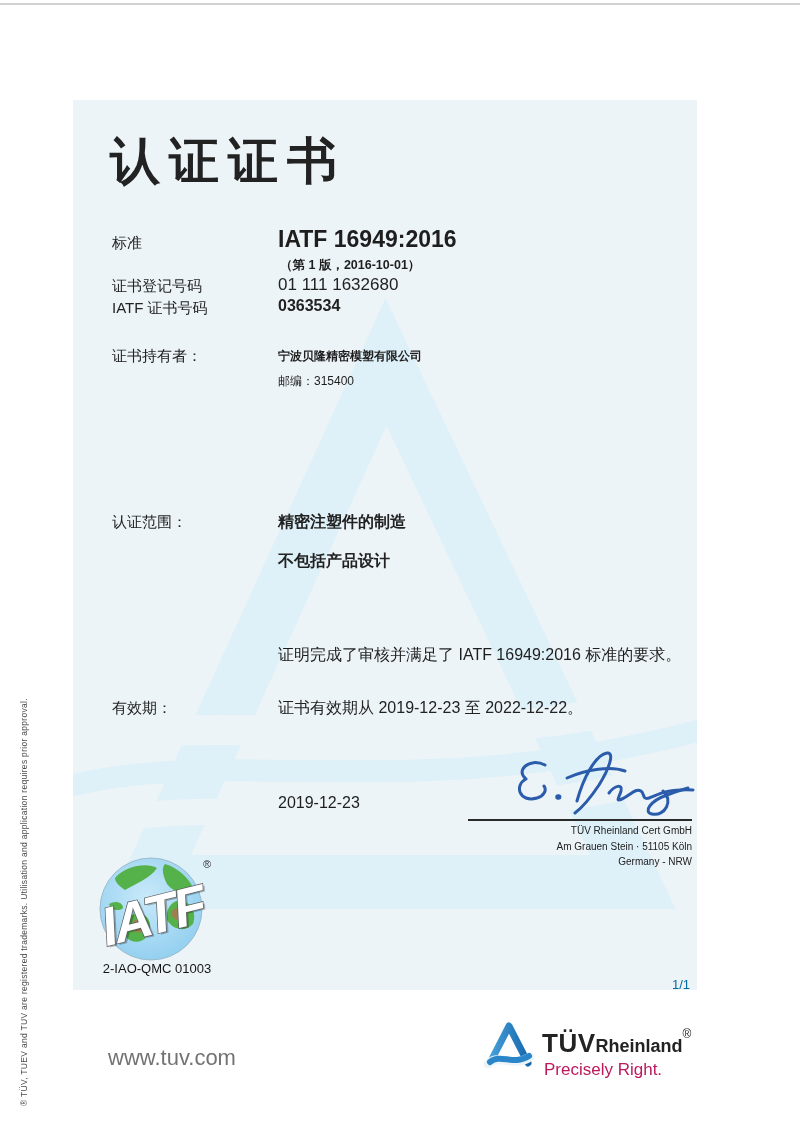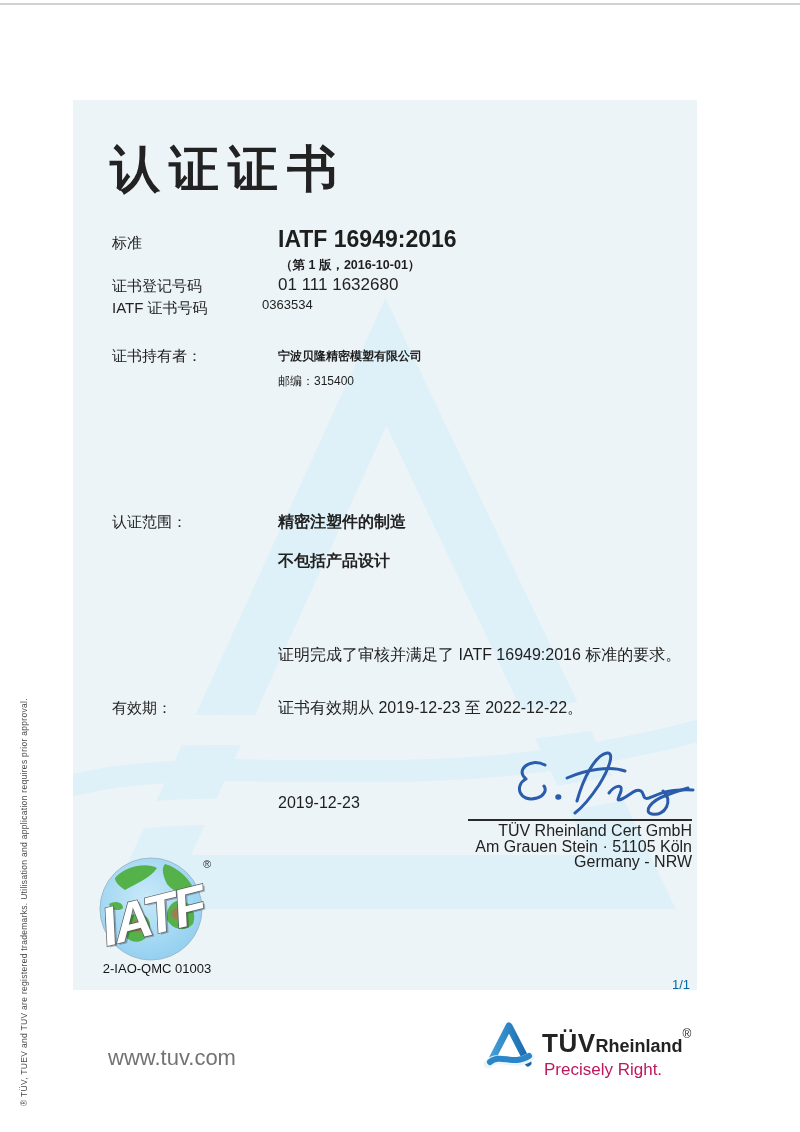--- a/index.html
+++ b/index.html
@@ -19,56 +19,56 @@
     left:19px; top:1106px; width:660px; height:12px;
     transform:rotate(-90deg); transform-origin:0 0;
     font-size:8.5px; color:#4a4a4a; letter-spacing:.3px; white-space:nowrap;
   }
 
   
   .sheet { left:73px; top:100px; width:624px; height:890px; background:#edf4f8; }
   .sheet-watermark { left:0; top:0; width:624px; height:890px; }
 
   .cert-title {
-    left:37px; top:36px; font-size:50px; font-weight:bold; color:#222;
+    left:37px; top:28px; font-size:50px; font-weight:bold; color:#222;
     letter-spacing:9px; white-space:nowrap;
   }
 
   .lbl { font-size:15px; color:#222; white-space:nowrap; }
   .val { font-size:16px; color:#222; white-space:nowrap; }
 
   .std-label   { left:39px;  top:134px; }
   .std-value   { left:205px; top:126px; font-size:23px; font-weight:bold; }
   .std-edition { left:207px; top:157px; font-size:12.5px; font-weight:bold; }
 
   .reg-label  { left:39px;  top:177px; }
   .reg-value  { left:205px; top:175px; font-size:17px; }
   .iatf-label { left:39px;  top:199px; }
-  .iatf-value { left:189px; top:197px; font-size:13px; }
+  .iatf-value { left:205px; top:197px; font-size:16px;font-weight:bold; }
 
   .holder-label { left:39px; top:247px; }
   .holder-block { left:205px; top:244px; font-size:12px; line-height:25px; }
   .holder-name  { font-weight:bold; }
 
   .scope-label { left:39px;  top:413px; }
   .scope-l1    { left:205px; top:412px; font-weight:bold; }
   .scope-l2    { left:205px; top:451px; font-weight:bold; }
 
   .statement { left:205px; top:545px; font-size:16px; white-space:nowrap; }
 
   .validity-label { left:39px;  top:599px; }
   .validity-value { left:205px; top:598px; }
 
   .issue-date { left:205px; top:694px; font-size:16px; }
 
   .signature-svg { left:438px; top:645px; width:185px; height:76px; }
   .signature-rule { left:395px; top:719px; width:224px; height:1.5px; background:#2a2a2a; }
   .issuer-block {
     left:360px; top:723px; width:259px; text-align:right;
-    font-size:16px; line-height:15.5px; color:#222;
+    font-size:10px; line-height:15.5px; color:#222;
   }
 
   .iatf-globe { left:22px; top:752px; width:120px; height:112px; }
   .iatf-code  { left:22px; top:861px; width:124px; text-align:center; font-size:13px; color:#151515; white-space:nowrap; }
 
   .page-indicator { left:672px; top:977px; font-size:13px; color:#0369a1; }
 
   .website { left:68px; top:1045px; font-size:22px; color:#737373;margin-left:40px; }
 
   .tuv-logo-svg { left:483px; top:1019px; width:52px; height:52px; }

